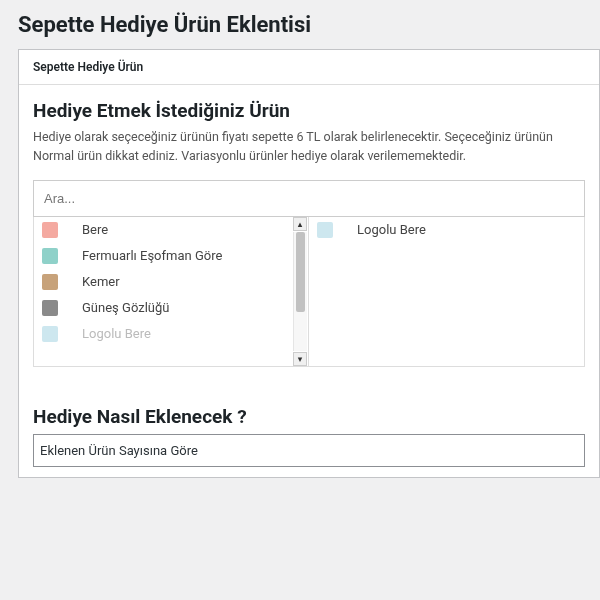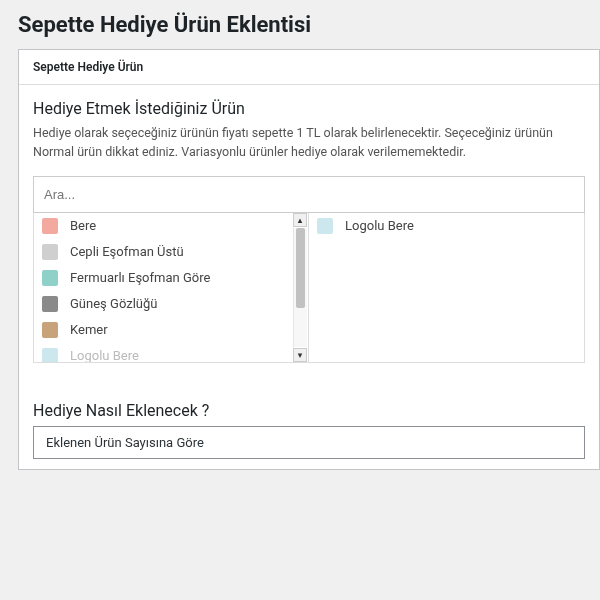--- a/index.html
+++ b/index.html
@@ -29,22 +29,22 @@
     font-weight: 600;
     font-size: 12px;
     display: flex;
     justify-content: space-between;
     align-items: center;
   }
   .panel-body {
     padding: 14px 14px 10px 14px;
   }
   .section-label {
-    font-weight: 400;
-    font-size: 16px;
+    font-weight: 700;
+    font-size: 19px;
     margin-bottom: 6px;
     color: #1d2327;
   }
   .section-desc {
     font-size: 12.5px;
     color: #555;
     line-height: 1.5;
     margin-bottom: 14px;
   }
   .search-input {
@@ -68,21 +68,21 @@
   }
   .list-col.left { border-right: 1px solid #ddd; }
   .list-scroll {
     position: absolute;
     inset: 0;
     overflow-y: auto;
   }
   .list-item {
     display: flex;
     align-items: center;
-    gap: 12px;
+    gap: 24px;
     padding: 5px 8px;
     font-size: 13px;
     color: #444;
     cursor: pointer;
   }
   .list-item.faded { color: #bbb; }
   .thumb {
     width: 16px;
     height: 16px;
     border-radius: 2px;
@@ -126,21 +126,21 @@
     left: 2px;
     right: 2px;
     top: 0;
     height: 80px;
     background: #c1c1c1;
     border-radius: 2px;
   }
   .select-box {
     width: 100%;
     border: 1px solid #8c8f94;
-    padding: 8px 12px;
+    padding: 8px 6px;
     font-size: 13px;
     background: #fff;
     color: #2c3338;
     position: relative;
   }
   .field-block { margin-top: 38px; }
   .req { color: #d63638; }
   .input-box {
     width: 100%;
     border: 1px solid #8c8f94;
@@ -155,53 +155,49 @@
 
 <div class="page-title">Sepette Hediye Ürün Eklentisi</div>
 
 <div class="panel">
   <div class="panel-header">
     <span>Sepette Hediye Ürün</span>
   </div>
   <div class="panel-body">
 
     <div class="section-label">Hediye Etmek İstediğiniz Ürün</div>
-    <div class="section-desc">Hediye olarak seçeceğiniz ürünün fiyatı sepette 1 TL olarak belirlenecektir. Seçeceğiniz ürünün Normal ürün dikkat ediniz. Variasyonlu ürünler hediye olarak verilememektedir.</div>
+    <div class="section-desc">Hediye olarak seçeceğiniz ürünün fiyatı sepette 6 TL olarak belirlenecektir. Seçeceğiniz ürünün Normal ürün dikkat ediniz. Variasyonlu ürünler hediye olarak verilememektedir.</div>
 
     <input class="search-input" placeholder="Ara..." style="">
 
     <div class="dual-list">
       <div class="list-col left">
         <div class="scrollbar-track">
           <div class="scrollbar-thumb"></div>
         </div>
         <div class="scroll-arrows">
           <div class="scroll-arrow">▴</div>
           <div class="scroll-arrow">▾</div>
         </div>
         <div class="list-scroll" id="avail-scroll" style="right:16px;">
             <div class="list-item">
               <span class="thumb" style="background: rgb(244, 169, 160);"></span>
               <span>Bere</span>
             </div>
             <div class="list-item">
-              <span class="thumb" style="background: rgb(207, 207, 207);"></span>
-              <span>Cepli Eşofman Üstü</span>
-            </div>
-            <div class="list-item">
               <span class="thumb" style="background: rgb(143, 209, 201);"></span>
               <span>Fermuarlı Eşofman Göre</span>
             </div>
             <div class="list-item">
+              <span class="thumb" style="background: rgb(199, 162, 122);"></span>
+              <span>Kemer</span>
+            </div>
+            <div class="list-item">
               <span class="thumb" style="background: rgb(138, 138, 138);"></span>
               <span>Güneş Gözlüğü</span>
-            </div>
-            <div class="list-item">
-              <span class="thumb" style="background: rgb(199, 162, 122);"></span>
-              <span>Kemer</span>
             </div>
             <div class="list-item faded">
               <span class="thumb" style="background: rgb(205, 231, 239);"></span>
               <span>Logolu Bere</span>
             </div>
           </div>
       </div>
       <div class="list-col">
         <div class="list-scroll" id="sel-scroll">
             <div class="list-item">

